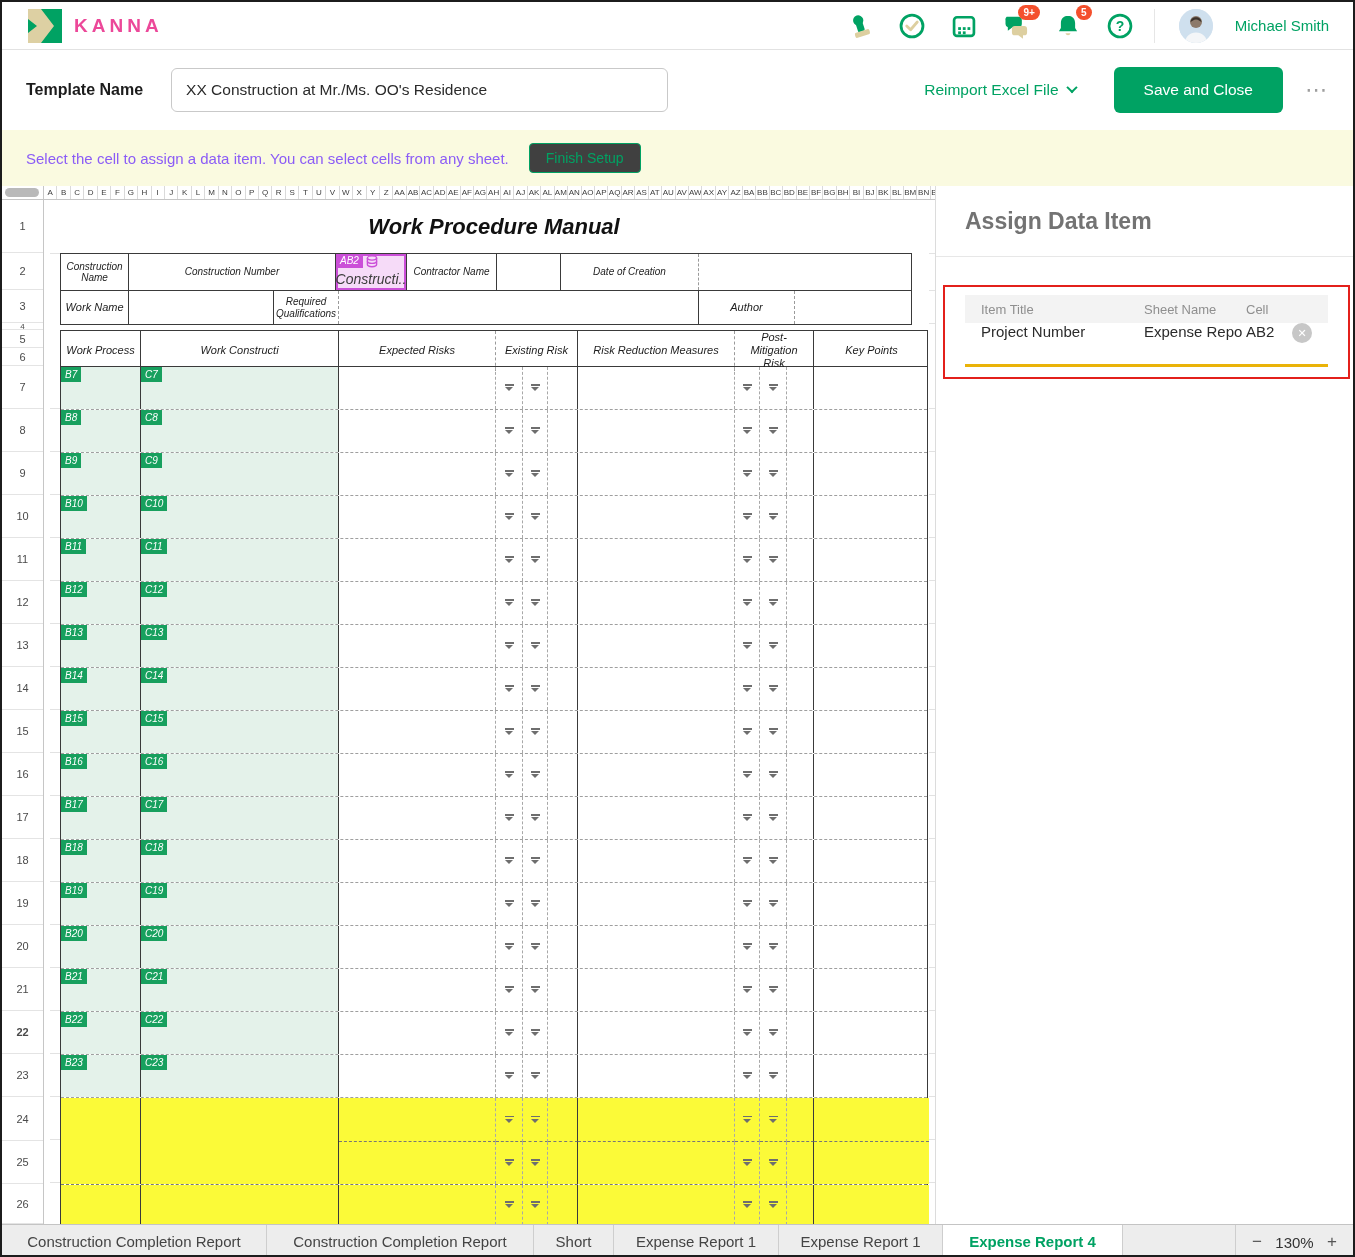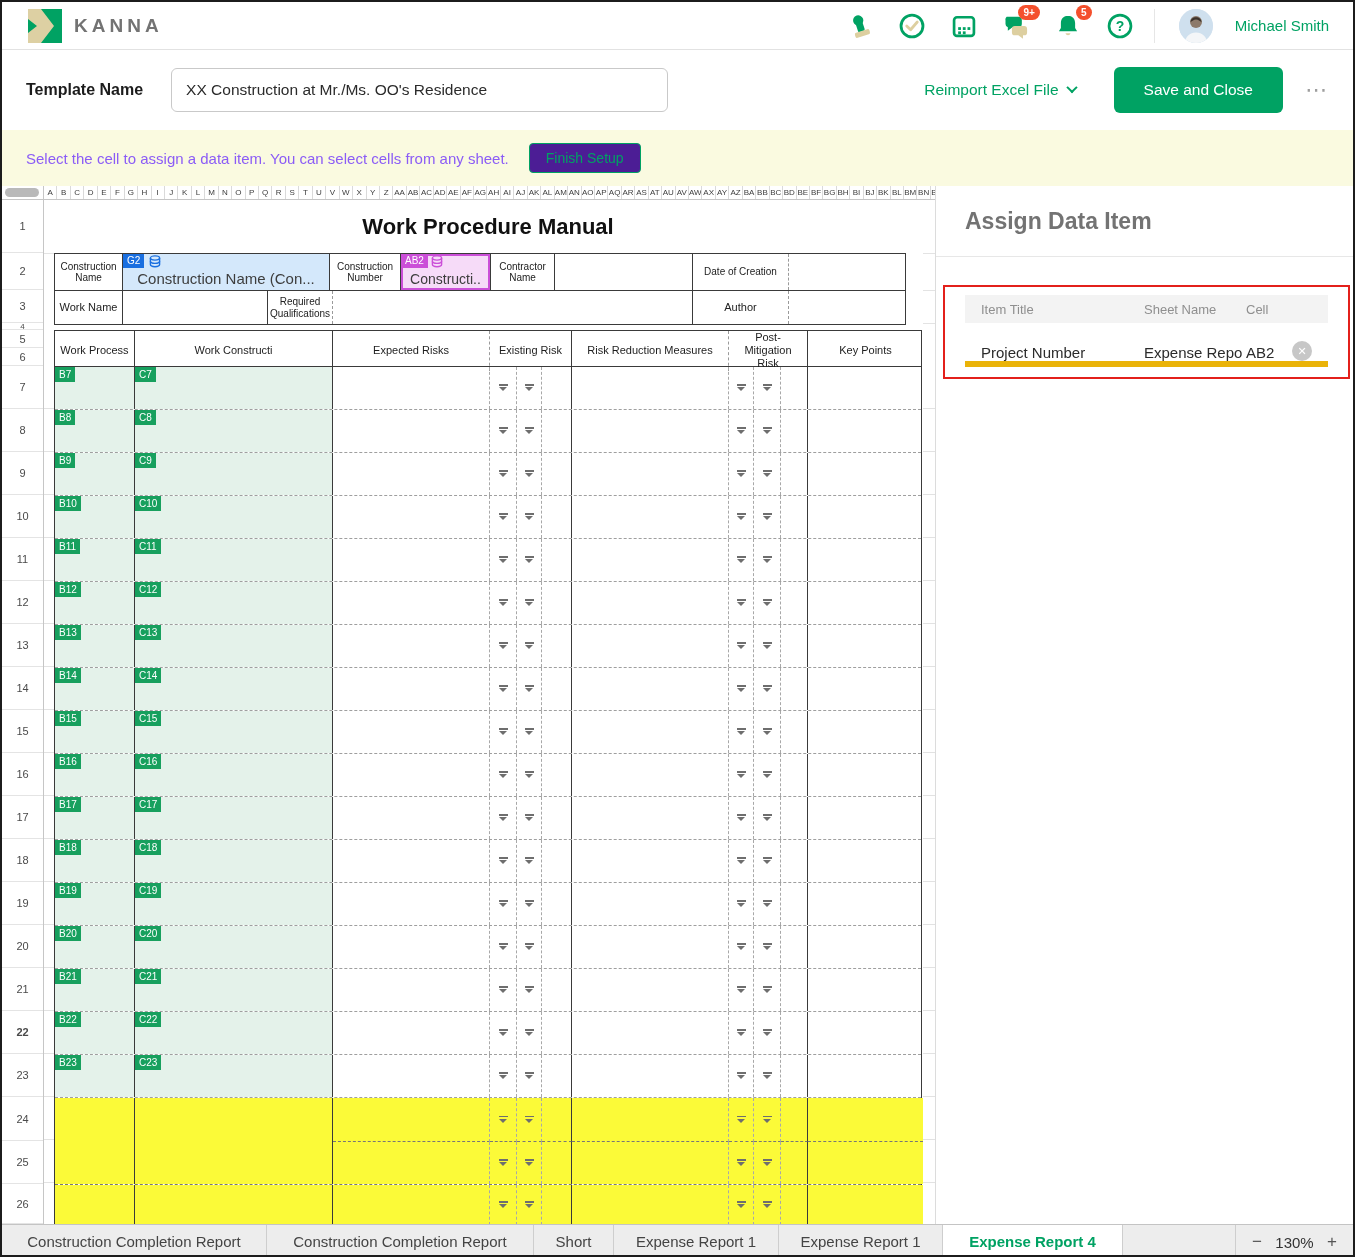--- a/index.html
+++ b/index.html
@@ -3,21 +3,21 @@
 <meta charset="utf-8">
 <style>
   * { margin:0; padding:0; box-sizing:border-box; }
   html,body { background:#fff; }
   body { font-family:"Liberation Sans","DejaVu Sans",sans-serif; color:#222; }
   .page { position:relative; width:1355px; height:1257px; border:2px solid #1c1c1c; background:#fff; overflow:hidden; }
 
   
   .topbar { height:48px; display:flex; align-items:center; padding-left:26px; border-bottom:1px solid #e2e2e2; background:#fff; }
   .logo { display:flex; align-items:center; gap:12px; }
-  .logo-text { font-size:19px; font-weight:800; letter-spacing:4px; color:#737373; }
+  .logo-text { font-size:19px; font-weight:800; letter-spacing:4px; color:#ec4899; }
   .topbar-right { margin-left:auto; display:flex; align-items:center; }
   .hicons { display:flex; align-items:center; gap:24px; margin-right:20px; }
   .icon-btn { position:relative; width:28px; height:28px; cursor:pointer; }
   .badge { position:absolute; top:-7px; right:-10px; background:#f4502d; color:#fff; font-size:10px; font-weight:700; line-height:15px; border-radius:9px; padding:0 5px; min-width:16px; text-align:center; }
   .vdiv { width:1px; align-self:stretch; background:#e6e6e6; }
   .userbox { display:flex; align-items:center; gap:22px; padding:0 24px; }
   .avatar { width:34px; height:34px; border-radius:50%; overflow:hidden; background:#dfe9f2; }
   .username { font-size:15px; color:#00a263; }
 
   
@@ -26,37 +26,37 @@
   .tn-input { width:497px; height:44px; border:1px solid #c9c9c9; border-radius:6px; padding:0 14px; font-size:15.5px; color:#2b2b2b; font-family:inherit; background:#fff; }
   .toolbar-right { margin-left:auto; display:flex; align-items:center; }
   .reimport { display:flex; align-items:center; color:#00a263; font-size:15.5px; cursor:pointer; margin-right:38px; }
   .chev { width:8px; height:8px; border-right:2px solid #00a263; border-bottom:2px solid #00a263; transform:rotate(45deg) translate(-1px,-1px); margin-left:9px; margin-top:-3px; }
   .save-btn { height:46px; padding:0 30px; background:#00a263; color:#fff; border:none; border-radius:6px; font-size:15.5px; font-weight:500; font-family:inherit; cursor:pointer; }
   .more-btn { margin-left:22px; color:#9e9e9e; font-size:22px; letter-spacing:2px; cursor:pointer; line-height:20px; }
 
   
   .banner { height:56px; background:#fafae0; display:flex; align-items:center; padding-left:24px; }
   .banner-msg { font-size:15px; color:#8b5cf6; }
-  .finish-btn { margin-left:20px; height:30px; padding:0 16px; background:#4c1d95; border:1px solid #00a263; border-radius:4px; color:#00a263; font-size:14px; font-family:inherit; cursor:pointer; }
+  .finish-btn { margin-left:20px; height:30px; padding:0 16px; background:#404040; border:1px solid #00a263; border-radius:4px; color:#00a263; font-size:14px; font-family:inherit; cursor:pointer; }
 
   
   .main { display:flex; height:1038px; }
   .sheet { position:relative; width:943px; background:#fff; overflow:hidden; }
   .panel { flex:1; border-left:1px solid #dcdcdc; background:#fff; }
 
   
   .corner { position:absolute; left:0; top:0; width:42px; height:14px; background:#fff; border-bottom:1px solid #c6c6c6; border-right:1px solid #c6c6c6; }
   .hthumb { position:absolute; left:3px; top:2px; width:34px; height:9px; background:#b9b9b9; border-radius:5px; }
   .col-letters { position:absolute; left:42px; top:0; width:901px; height:14px; display:flex; border-bottom:1px solid #c6c6c6; overflow:hidden; }
   .cletter { width:13.45px; flex:0 0 13.45px; font-size:8px; color:#3c3c3c; text-align:center; line-height:13px; border-right:1px solid #dadada; overflow:hidden; }
   .row-numbers { position:absolute; left:0; top:14px; width:42px; border-right:1px solid #c6c6c6; }
   .rnum { font-size:11px; color:#4a4a4a; text-align:center; display:flex; align-items:center; justify-content:center; border-bottom:1px solid #e4e4e4; }
   .rnum.tiny { font-size:8px; }
 
-  .content { position:absolute; left:42px; top:14px; width:901px; height:1024px; }
+  .content { position:absolute; left:48px; top:14px; width:901px; height:1024px;font-style:italic; }
   .sheet-title { position:absolute; left:10px; top:0; width:868px; height:53px; display:flex; align-items:center; justify-content:center; font-size:22px; font-weight:700; color:#111; }
 
   .hair { position:absolute; height:0; border-top:1px solid #e3e3e3; }
   .stubL,.stubR { position:absolute; top:166px; height:858px; background:repeating-linear-gradient(to bottom,transparent 0,transparent 42px,#e2e2e2 42px,#e2e2e2 43px); }
   .stubL { left:0; width:10px; } .stubR { left:879px; width:22px; }
 
   
   .head-table { position:absolute; left:10px; top:53px; width:852px; border:1px solid #3a3a3a; }
   .frow { display:grid; }
   .frow2 { grid-template-columns:68px 207px 71px 90px 64px 138px 96px 134px; height:37px; border-bottom:1px solid #3a3a3a; }
@@ -93,21 +93,21 @@
   .yrow { display:grid; grid-template-columns:80px 198px 157px 27px 25px 30px 157px 25px 27px 27px 115px; }
   .yrow .c { background:#fbfa38; }
   .y24 { height:44px; } .y25 { height:43px; border-bottom:1px dashed #777; } .y26 { height:40px; }
   .ybot { border-bottom:1px dashed #777; }
 
   
   .panel-head { height:71px; border-bottom:1px solid #e7e7e7; display:flex; align-items:center; padding-left:29px; }
   .panel-title { font-size:23px; font-weight:700; color:#737373; }
   .redbox { margin:28px 3px 0 7px; border:2px solid #e3201b; background:#fff; padding:8px 20px 10px 20px; }
   .mini-head { display:flex; background:#f3f3f3; height:28px; align-items:center; font-size:13px; color:#8f8f8f; padding:0 16px; }
-  .mini-row { display:flex; align-items:flex-end; height:44px; font-size:15px; color:#2b2b2b; padding:0 16px; border-bottom:6px solid #eab308; }
+  .mini-row { display:flex; align-items:flex-start; height:44px; font-size:15px; color:#2b2b2b; padding:0 16px; border-bottom:3px solid #eab308; }
   .mcol-item { width:163px; overflow:hidden; white-space:nowrap; }
   .mcol-sheet { width:102px; overflow:hidden; white-space:nowrap; }
   .mcol-cell { width:46px; overflow:hidden; white-space:nowrap; }
   .close-btn { margin-left:auto; width:20px; height:20px; border-radius:50%; background:#c7c7c7; color:#fff; font-size:11px; line-height:20px; text-align:center; cursor:pointer; }
 
   
   .tabs { position:relative; height:35px; background:#ededed; border-top:1px solid #c4c4c4; display:flex; }
   .tab { line-height:33px; text-align:center; font-size:15px; color:#444; border-right:1px solid #cecece; overflow:hidden; white-space:nowrap; cursor:pointer; }
   .tab.active { background:#fff; color:#00a263; font-weight:700; }
   .zoomctl { position:absolute; right:0; top:0; bottom:0; width:118px; border-left:1px solid #cecece; display:flex; align-items:center; justify-content:space-between; padding:0 16px; font-size:15px; color:#333; }
@@ -316,31 +316,20 @@
         <div class="hair" style="left:0;top:53px;width:10px;"></div>
         <div class="hair" style="left:879px;top:53px;width:22px;"></div>
         <div class="hair" style="left:879px;top:90px;width:22px;"></div>
         <div class="hair" style="left:879px;top:123px;width:22px;"></div>
         <div class="stubL"></div>
         <div class="stubR"></div>
 
         <div class="head-table">
           <div class="frow frow2">
             <div class="fc">Construction Name</div>
-            <div class="fc blue">
-              <span class="ctag bluebg">G2</span>
-              <svg class="dbicon" width="12" height="13" viewBox="0 0 12 13">
-                  <g fill="none" stroke="#1a6fe0" stroke-width="1.4">
-                    <ellipse cx="6" cy="3" rx="4.6" ry="2.1"></ellipse>
-                    <path d="M1.4 3v6.6c0 1.2 2.1 2.1 4.6 2.1s4.6-.9 4.6-2.1V3"></path>
-                    <path d="M1.4 6.3c0 1.2 2.1 2.1 4.6 2.1s4.6-.9 4.6-2.1"></path>
-                  </g>
-                </svg>
-              <span>Construction Name (Con...</span>
-            </div>
             <div class="fc">Construction Number</div>
             <div class="fc pink">
               <span class="ctag pinkbg">AB2</span>
               <svg class="dbicon" style="left:30px" width="12" height="13" viewBox="0 0 12 13">
                   <g fill="none" stroke="#cb4fd8" stroke-width="1.4">
                     <ellipse cx="6" cy="3" rx="4.6" ry="2.1"></ellipse>
                     <path d="M1.4 3v6.6c0 1.2 2.1 2.1 4.6 2.1s4.6-.9 4.6-2.1V3"></path>
                     <path d="M1.4 6.3c0 1.2 2.1 2.1 4.6 2.1s4.6-.9 4.6-2.1"></path>
                   </g>
                 </svg>

